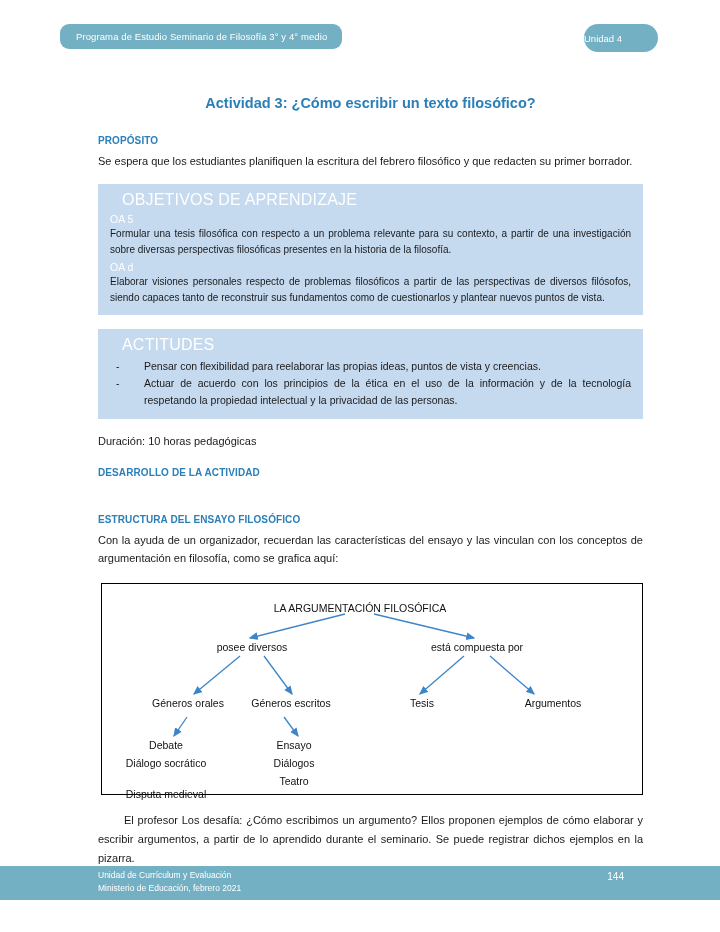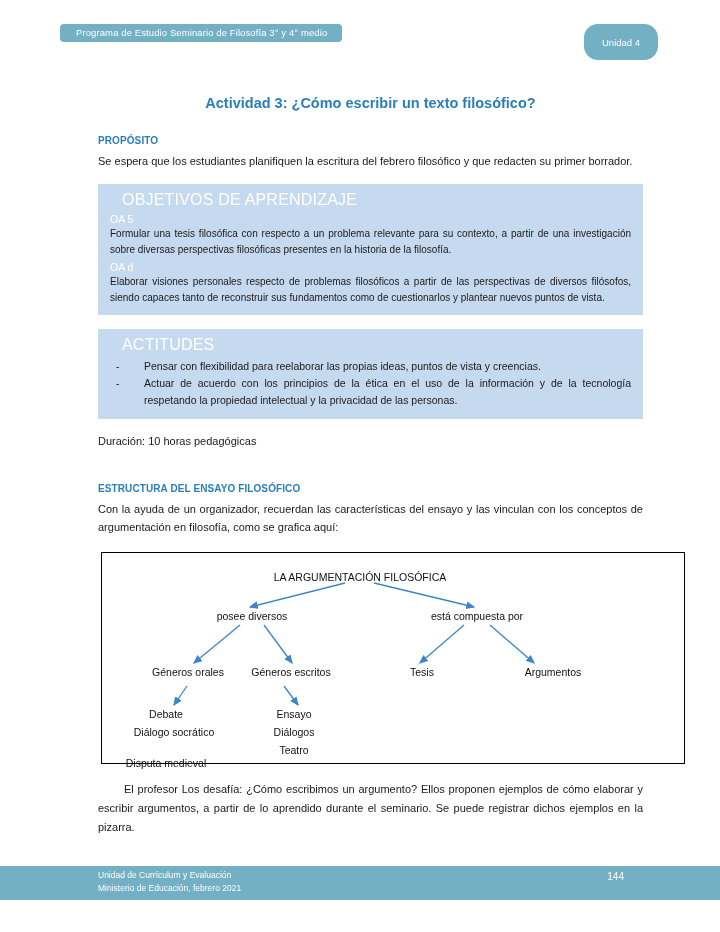--- a/index.html
+++ b/index.html
@@ -20,45 +20,44 @@
     width: 720px;
     height: 932px;
   }
 
   
   .header-bar {
     position: absolute;
     top: 24px;
     left: 60px;
     width: 282px;
-    height: 18px;
+    height: 25px;
     background: #73b0c4;
-    border-radius: 4px;
+    border-radius: 9px;
     display: flex;
     align-items: center;
     padding-left: 16px;
     box-sizing: border-box;
   }
   .header-bar-text {
     color: #ffffff;
     font-size: 9.5px;
     line-height: 1.2;
     letter-spacing: 0.1px;
   }
   .unit-badge {
     position: absolute;
     top: 24px;
     right: 62px;
     width: 74px;
-    height: 36px;
+    height: 28px;
     background: #73b0c4;
     border-radius: 14px;
     display: flex;
     align-items: center;
-    justify-content: center;
   }
   .unit-badge-text {
     color: #ffffff;
     font-size: 9.5px;
   }
 
   
   .content {
     position: absolute;
     top: 95px;
@@ -136,21 +135,21 @@
     margin: 16px 0 20px 0;
   }
   .spaced-label {
     margin-top: 36px;
   }
 
   
   .diagram-wrap {
     margin-top: 16px;
     margin-left: 3px;
-    width: 584px;
+    width: 542px;
     height: 212px;
     border: 1px solid #000000;
     position: relative;
     box-sizing: border-box;
   }
   .diagram-wrap svg {
     position: absolute;
     top: 0;
     left: 0;
   }
@@ -228,20 +227,21 @@
     <div class="blue-box">
       <div class="blue-box-title">ACTITUDES</div>
       <ul class="attitudes-list">
         <li><span class="dash">-</span><span>Pensar con flexibilidad para reelaborar las propias ideas, puntos de vista y creencias.</span></li>
         <li><span class="dash">-</span><span>Actuar de acuerdo con los principios de la ética en el uso de la información y de la tecnología respetando la propiedad intelectual y la privacidad de las personas.</span></li>
       </ul>
     </div>
 
     <p class="duration">Duración: 10 horas pedagógicas</p>
 
+    <div class="section-label">DESARROLLO DE LA ACTIVIDAD</div>
 
     <div class="section-label spaced-label">ESTRUCTURA DEL ENSAYO FILOSÓFICO</div>
     <p class="para">Con la ayuda de un organizador, recuerdan las características del ensayo y las vinculan con los conceptos de argumentación en filosofía, como se grafica aquí:</p>
 
     <div class="diagram-wrap">
       <svg width="516" height="210" viewBox="0 0 516 210">
         <defs>
           <marker id="ah" markerWidth="8" markerHeight="8" refX="6" refY="3" orient="auto" markerUnits="strokeWidth">
             <path d="M0,0 L7,3 L0,6 z" fill="#3d85c8"></path>
           </marker>
@@ -267,21 +267,21 @@
       <div class="dg-text dg-center" style="left:258px; top:18px;">LA ARGUMENTACIÓN FILOSÓFICA</div>
       <div class="dg-text dg-center" style="left:150px; top:57px;">posee diversos</div>
       <div class="dg-text dg-center" style="left:375px; top:57px;">está compuesta por</div>
 
       <div class="dg-text dg-center" style="left:86px; top:113px;">Géneros orales</div>
       <div class="dg-text dg-center" style="left:189px; top:113px;">Géneros escritos</div>
       <div class="dg-text dg-center" style="left:320px; top:113px;">Tesis</div>
       <div class="dg-text dg-center" style="left:451px; top:113px;">Argumentos</div>
 
       <div class="dg-text dg-center" style="left:64px; top:155px;">Debate</div>
-      <div class="dg-text dg-center" style="left:64px; top:173px;margin-left:8px;">Diálogo socrático</div>
+      <div class="dg-text dg-center" style="left:64px; top:173px;">Diálogo socrático</div>
       <div class="dg-text dg-center" style="left:64px; top:191px;margin-top:13px;">Disputa medieval</div>
 
       <div class="dg-text dg-center" style="left:192px; top:155px;">Ensayo</div>
       <div class="dg-text dg-center" style="left:192px; top:173px;">Diálogos</div>
       <div class="dg-text dg-center" style="left:192px; top:191px;">Teatro</div>
     </div>
 
     <p class="closing-para">El profesor Los desafía: ¿Cómo escribimos un argumento? Ellos proponen ejemplos de cómo elaborar y escribir argumentos, a partir de lo aprendido durante el seminario. Se puede registrar dichos ejemplos en la pizarra.</p>
   </div>
 

